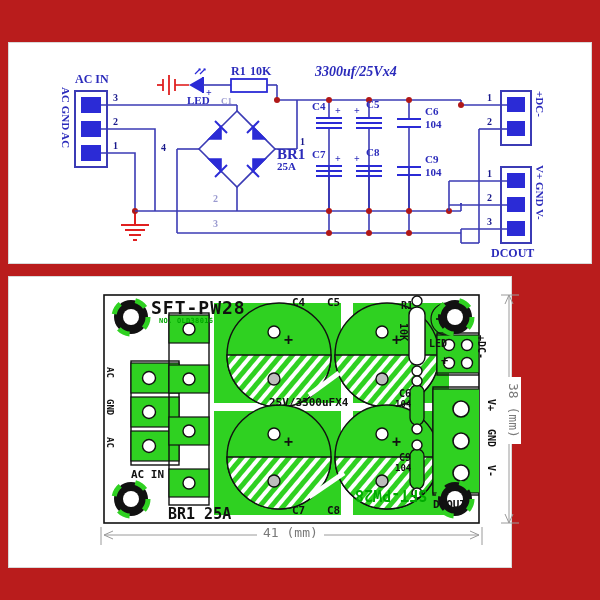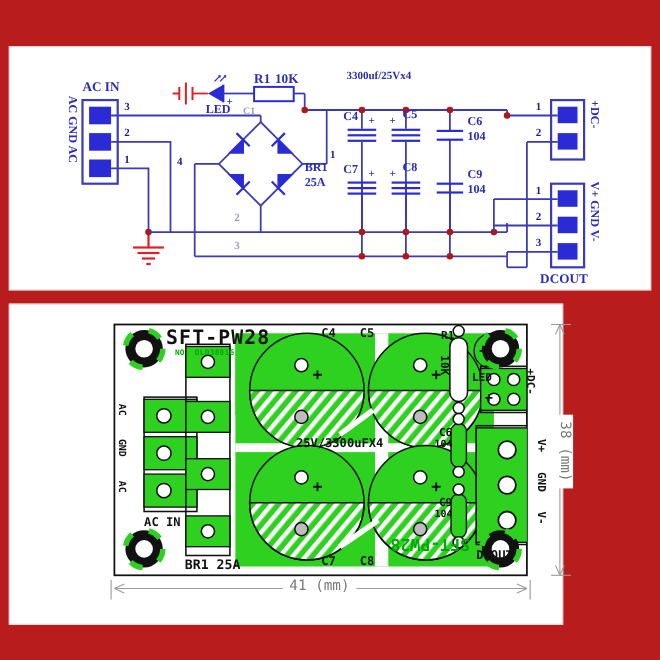--- a/index.html
+++ b/index.html
@@ -249,28 +249,28 @@
       <div class="sch-txt pin" style="left:104px;top:74px;">2</div>
       <div class="sch-txt pin" style="left:104px;top:98px;">1</div>
 
       <div class="sch-txt" style="left:178px;top:52px;font-size:11px;">LED</div>
       <div class="sch-txt" style="left:197px;top:45px;font-size:10px;">+</div>
       <div class="sch-txt sm" style="left:212px;top:54px;color:#9a9ad0;font-size:9px;">C1</div>
 
       <div class="sch-txt" style="left:222px;top:22px;font-size:12px;">R1</div>
       <div class="sch-txt" style="left:241px;top:22px;font-size:12px;">10K</div>
 
-      <div class="sch-txt" style="left:268px;top:104px;font-size:11px;">BR1</div>
+      <div class="sch-txt" style="left:268px;top:104px;font-size:15px;">BR1</div>
       <div class="sch-txt" style="left:268px;top:118px;font-size:11px;">25A</div>
       <div class="sch-txt pin" style="left:152px;top:100px;">4</div>
       <div class="sch-txt pin" style="left:291px;top:94px;">1</div>
       <div class="sch-txt pin sm" style="left:204px;top:176px;color:#9a9ad0;">3</div>
       <div class="sch-txt pin sm" style="left:204px;top:151px;color:#9a9ad0;">2</div>
 
-      <div class="sch-txt" style="left:306px;top:22px;font-size:10px;">3300uf/25Vx4</div>
+      <div class="sch-txt" style="left:306px;top:22px;font-size:14px;font-style:italic;">3300uf/25Vx4</div>
 
       <div class="sch-txt" style="left:303px;top:58px;">C4</div>
       <div class="sch-txt" style="left:326px;top:63px;font-size:10px;">+</div>
       <div class="sch-txt" style="left:357px;top:56px;">C5</div>
       <div class="sch-txt" style="left:345px;top:63px;font-size:10px;">+</div>
       <div class="sch-txt" style="left:416px;top:63px;">C6</div>
       <div class="sch-txt" style="left:416px;top:76px;">104</div>
 
       <div class="sch-txt" style="left:303px;top:106px;">C7</div>
       <div class="sch-txt" style="left:326px;top:111px;font-size:10px;">+</div>
@@ -469,21 +469,21 @@
       <div class="pcb-txt k" style="left:390px;top:112px;font-size:10px;">C6</div>
       <div class="pcb-txt k" style="left:386px;top:123px;font-size:9px;">104</div>
       <div class="pcb-txt k" style="left:390px;top:176px;font-size:10px;">C9</div>
       <div class="pcb-txt k" style="left:386px;top:187px;font-size:9px;">104</div>
 
       <div class="pcb-txt k vert" style="left:105px;top:90px;font-size:9px;transform:rotate(90deg);">AC</div>
       <div class="pcb-txt k vert" style="left:105px;top:122px;font-size:9px;transform:rotate(90deg);">GND</div>
       <div class="pcb-txt k vert" style="left:105px;top:160px;font-size:9px;transform:rotate(90deg);">AC</div>
       <div class="pcb-txt k" style="left:122px;top:192px;font-size:11px;">AC IN</div>
 
-      <div class="pcb-txt k" style="left:159px;top:230px;font-size:12px;">BR1 25A</div>
+      <div class="pcb-txt k" style="left:159px;top:230px;font-size:15px;">BR1 25A</div>
 
       <div class="pcb-txt k vert" style="left:477px;top:58px;font-size:10px;transform:rotate(90deg);">+DC-</div>
       <div class="pcb-txt k" style="left:432px;top:78px;font-size:12px;">+</div>
 
       <div class="pcb-txt k vert" style="left:487px;top:122px;font-size:10px;transform:rotate(90deg);">V+</div>
       <div class="pcb-txt k vert" style="left:487px;top:152px;font-size:10px;transform:rotate(90deg);">GND</div>
       <div class="pcb-txt k vert" style="left:487px;top:188px;font-size:10px;transform:rotate(90deg);">V-</div>
       <div class="pcb-txt k" style="left:424px;top:222px;font-size:11px;">DCOUT</div>
 
       <div class="pcb-txt g" style="left:346px;top:210px;font-size:15px;transform:rotate(180deg);transform-origin:center;">SFT-PW28</div>

